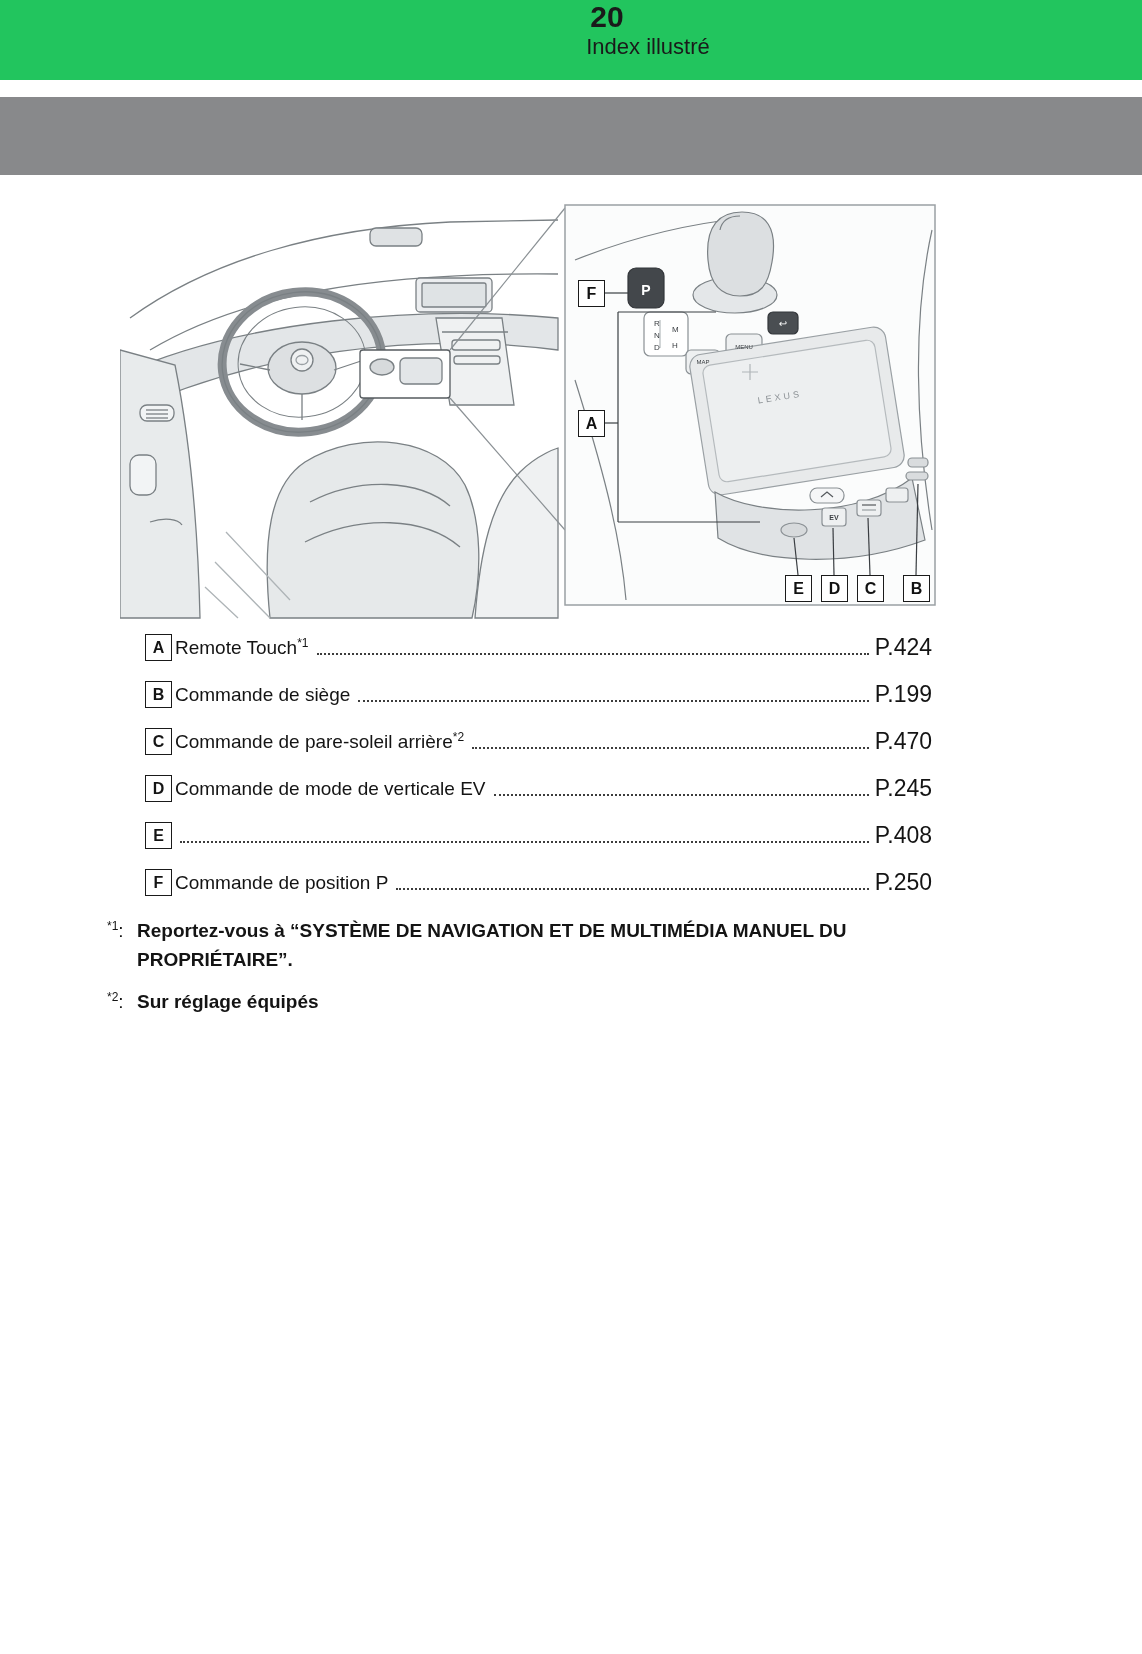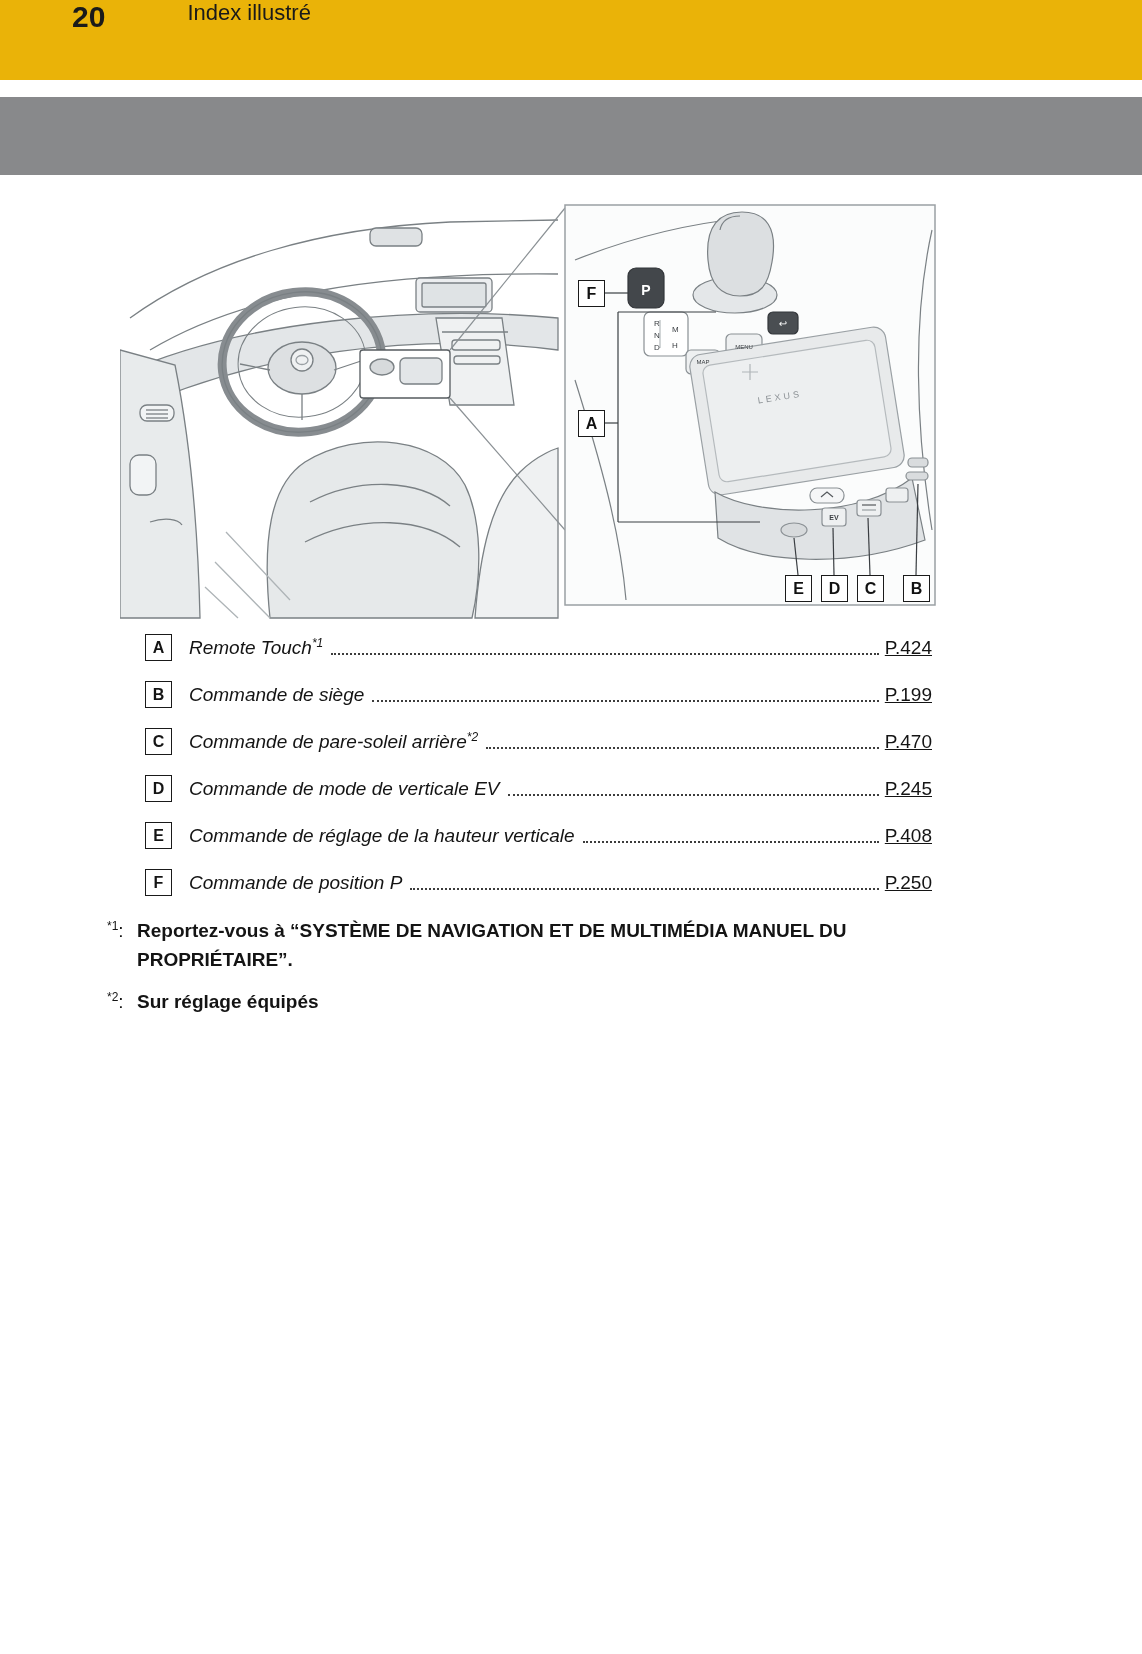--- a/index.html
+++ b/index.html
@@ -1,39 +1,39 @@
 <!DOCTYPE html>
 <html><head>
 <meta charset="utf-8">
 <style>
   * { margin:0; padding:0; box-sizing:border-box; }
   body { background:#ffffff; font-family:"Liberation Sans", sans-serif; color:#141414; }
   .page { position:relative; width:1142px; height:1654px; background:#ffffff; overflow:hidden; }
 
   
-  .page-header { height:80px; background:#eab308; display:flex; align-items:flex-start; padding-left:72px; }
+  .page-header { height:80px; background:#22c55e; display:flex; align-items:center; padding-left:72px;flex-direction:column; }
   .page-number { font-size:30px; font-weight:bold; color:#1a1a1a; }
   .section-title { font-size:22px; margin-left:82px; color:#1a1a1a; }
   .gray-band { height:78px; background:#88898b; margin-top:17px; }
 
   
   .illustration { position:relative; width:840px; height:420px; margin:25px 0 0 120px; }
   .illustration svg { position:absolute; left:0; top:0; }
   .callout { position:absolute; width:27px; height:27px; background:#ffffff; border:1.6px solid #1a1a1a;
              display:flex; align-items:center; justify-content:center; font-weight:bold; font-size:16px; color:#111; }
 
   
   .index-list { margin:14px 210px 0 145px; }
   .index-row { display:flex; align-items:center; height:27px; margin-bottom:20px; }
   .letter-box { flex:none; width:27px; height:27px; border:1.6px solid #1a1a1a; background:#fff;
                 display:flex; align-items:center; justify-content:center; font-weight:bold; font-size:16px; }
-  .item-label { flex:none; margin-left:17px; font-size:19px; white-space:nowrap;font-style:italic; }
+  .item-label { flex:none; margin-left:3px; font-size:19px; white-space:nowrap; }
   .item-label sup { font-size:12px; }
   .leader { flex:1; align-self:flex-end; height:0; border-bottom:2px dotted #3c3c3c; margin:0 6px 6px 8px; }
-  .page-ref { flex:none; font-size:19px;text-decoration:underline; }
+  .page-ref { flex:none; font-size:23px; }
 
   
   .footnotes { margin:16px 150px 0 107px; }
   .footnote { display:flex; margin-bottom:12px; font-size:19px; line-height:1.55; }
   .fn-marker { flex:none; width:30px; }
   .fn-marker sup { font-size:12px; }
   .fn-text { flex:1;font-weight:bold; }
 
   .svg-label { fill:#3a3e42; }
 </style>
@@ -216,21 +216,20 @@
 
     <div class="index-row">
       <span class="letter-box">D</span>
       <span class="item-label"><span>Commande de mode de verticale EV</span><sup></sup></span>
       <span class="leader"></span>
       <span class="page-ref">P.245</span>
     </div>
 
     <div class="index-row">
       <span class="letter-box">E</span>
-      <span class="item-label"><span>Commande de réglage de la hauteur verticale</span><sup></sup></span>
       <span class="leader"></span>
       <span class="page-ref">P.408</span>
     </div>
 
     <div class="index-row">
       <span class="letter-box">F</span>
       <span class="item-label"><span>Commande de position P</span><sup></sup></span>
       <span class="leader"></span>
       <span class="page-ref">P.250</span>
     </div>

